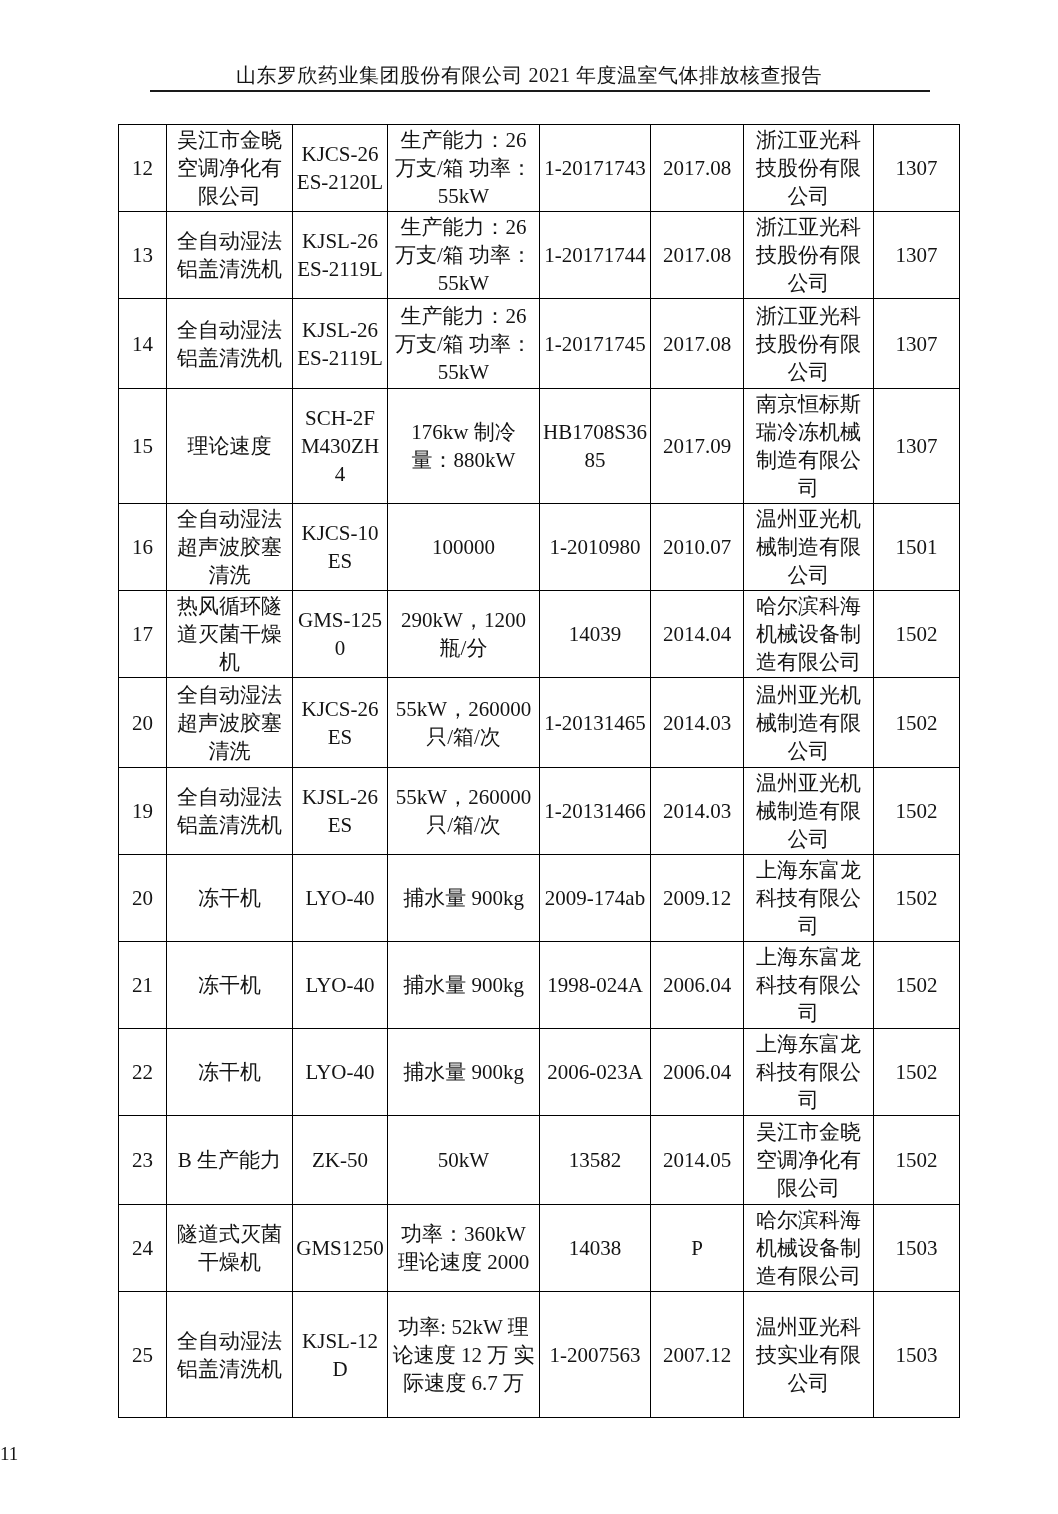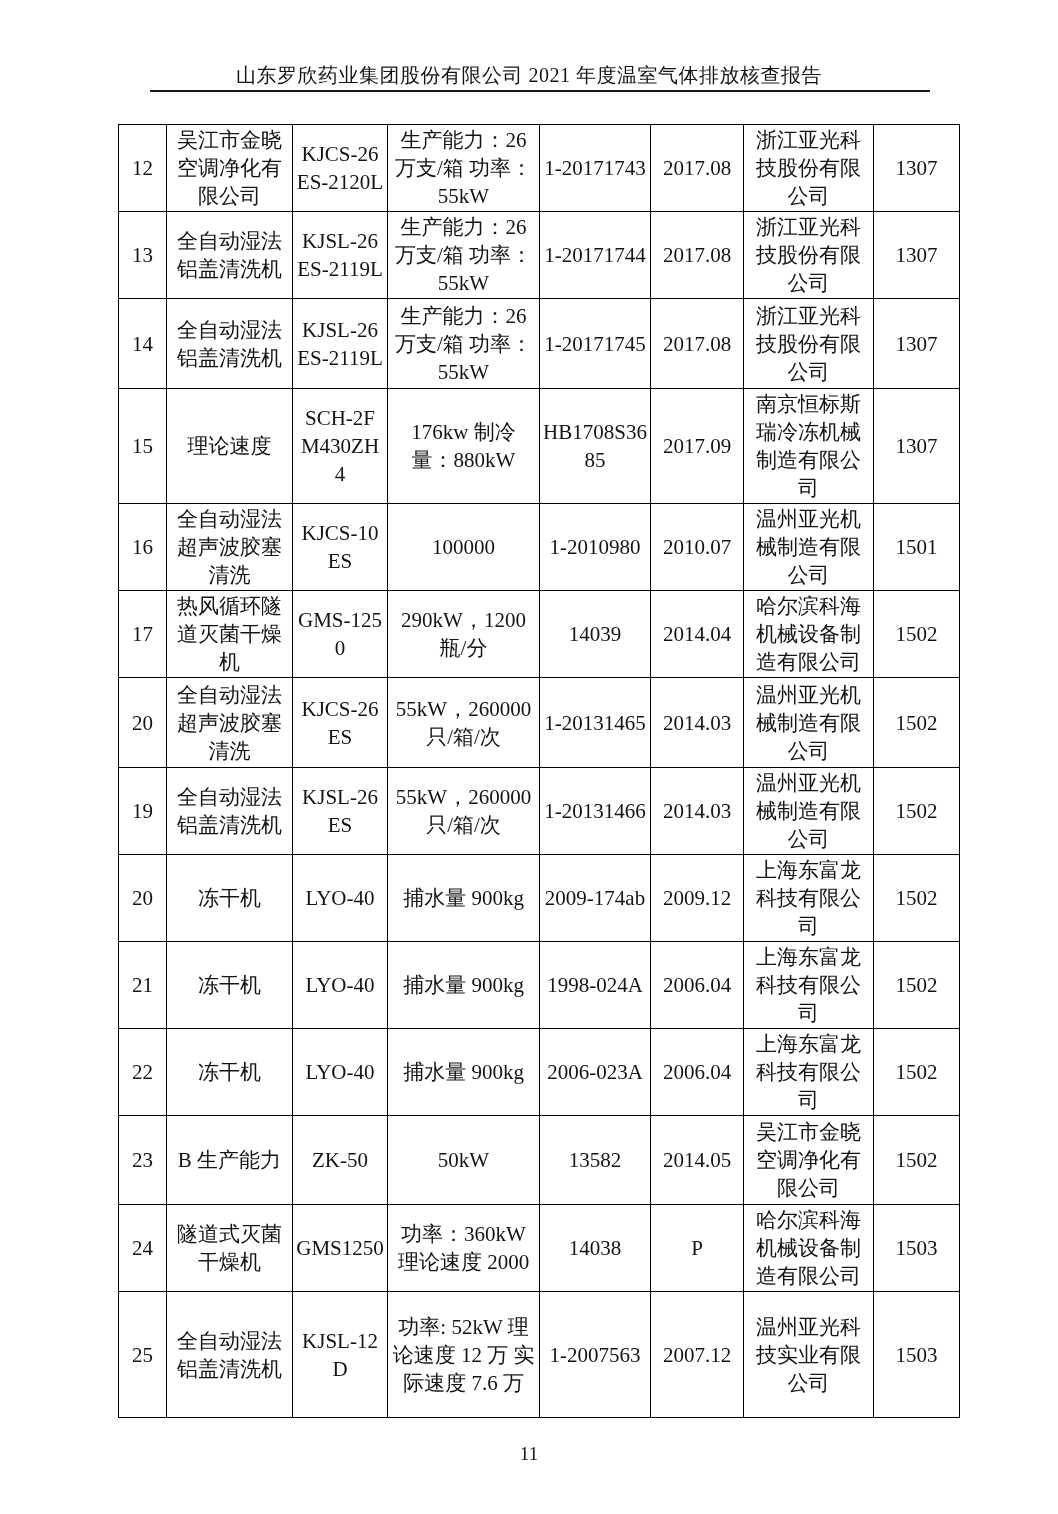--- a/index.html
+++ b/index.html
@@ -60,21 +60,21 @@
   table.equip tr:nth-child(8)  { height: 85px; }
   table.equip tr:nth-child(9)  { height: 87px; }
   table.equip tr:nth-child(10) { height: 87px; }
   table.equip tr:nth-child(11) { height: 86px; }
   table.equip tr:nth-child(12) { height: 89px; }
   table.equip tr:nth-child(13) { height: 85px; }
   table.equip tr:nth-child(14) { height: 126px; }
   .page-footer {
     position: absolute;
     top: 1443px; left: 0; width: 1058px;
-    text-align: center;
+    text-align: left;
     font-size: 19px;
   }
 </style>
 </head>
 <body>
 
 <div class="page-title">山东罗欣药业集团股份有限公司 2021 年度温室气体排放核查报告</div>
 <div class="header-rule"></div>
 
 <table class="equip">
@@ -216,21 +216,21 @@
       <td class="c-capacity">功率：360kW 理论速度 2000</td>
       <td class="c-serial">14038</td>
       <td class="c-date">P</td>
       <td class="c-manufacturer">哈尔滨科海机械设备制造有限公司</td>
       <td class="c-code">1503</td>
     </tr>
     <tr>
       <td class="c-no">25</td>
       <td class="c-name">全自动湿法铝盖清洗机</td>
       <td class="c-model">KJSL-12D</td>
-      <td class="c-capacity">功率: 52kW 理论速度 12 万 实际速度 7.6 万</td>
+      <td class="c-capacity">功率: 52kW 理论速度 12 万 实际速度 6.7 万</td>
       <td class="c-serial">1-2007563</td>
       <td class="c-date">2007.12</td>
       <td class="c-manufacturer">温州亚光科技实业有限公司</td>
       <td class="c-code">1503</td>
     </tr>
   </tbody>
 </table>
 
 <div class="page-footer">11</div>
 

